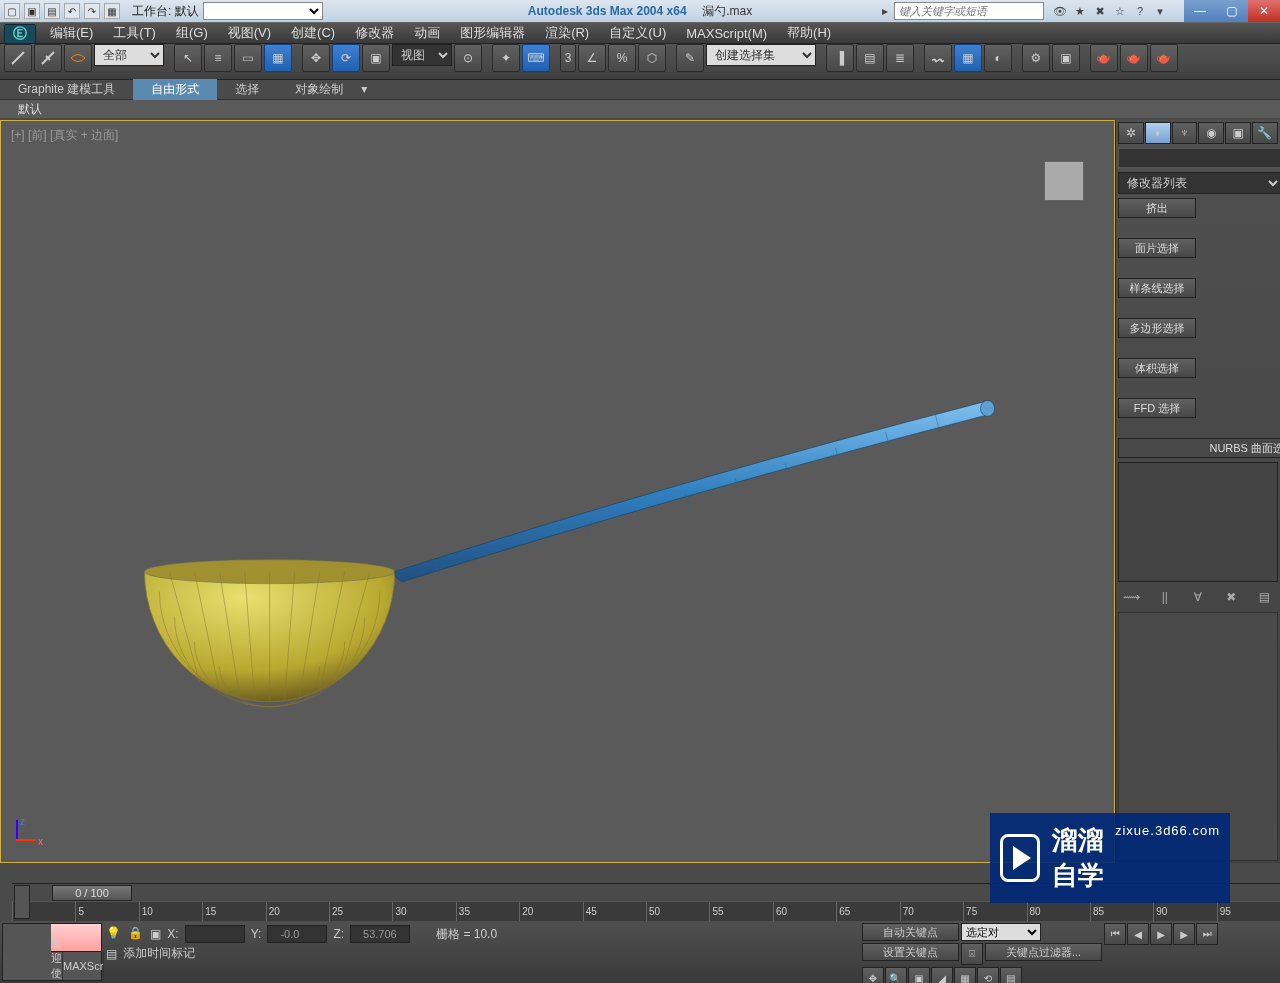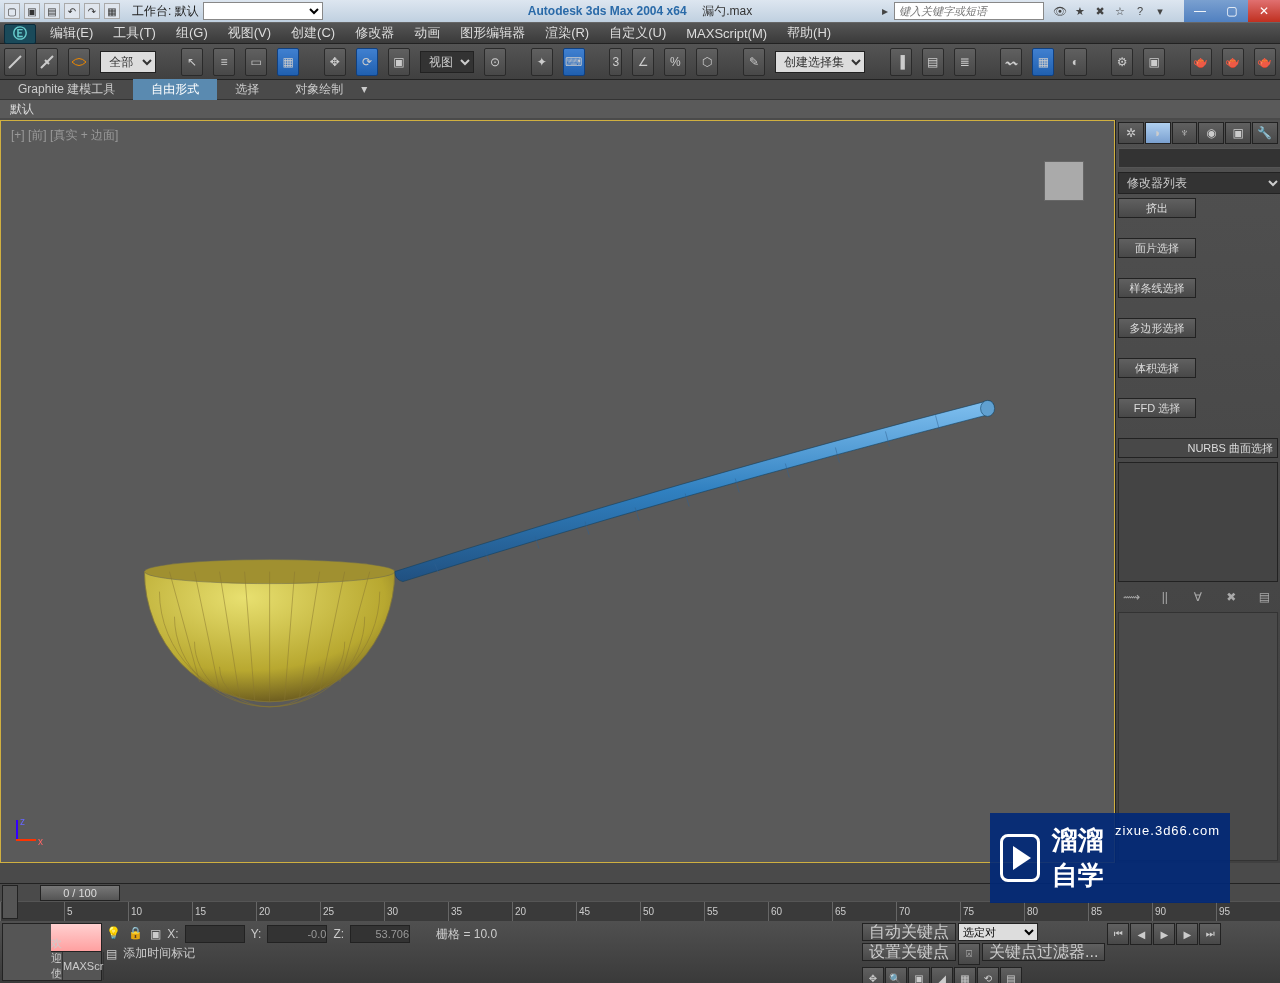--- a/index.html
+++ b/index.html
@@ -23,82 +23,82 @@
 .win-close { background: linear-gradient(#e07070, #c03020); color:#fff;}
 .help-icons { display:flex; gap:4px; margin:0 6px; }
 .help-icons span { width:16px; height:16px; display:flex; align-items:center; justify-content:center; font-size:11px; color:#444;}
 
 
 .menubar { height: 22px; background: linear-gradient(#555, #3a3a3a); display: flex; align-items: center; padding-left: 40px; gap: 0; border-top:1px solid #666; border-bottom:1px solid #222;}
 .app-logo { position:absolute; left:4px; top:24px; width:32px; height:20px; background:#1a4a5a; border:1px solid #0a2a3a; display:flex; align-items:center; justify-content:center; color:#6cc; font-weight:bold; font-size:14px; border-radius:2px;}
 .menu-item { padding: 3px 10px; color: #ddd; font-size: 13px; cursor:pointer;}
 
 
-.toolbar { height: 36px; background: linear-gradient(#545454, #404040); display: flex; align-items: center; padding: 0 4px; gap: 10px; border-bottom:1px solid #222;}
+.toolbar { height: 36px; background: linear-gradient(#545454, #404040); display: flex; padding: 0 4px; gap: 2px; border-bottom:1px solid #222;}
 .tbtn { width: 28px; height: 28px; background: linear-gradient(#606060, #484848); border: 1px solid #2a2a2a; display:flex; align-items:center; justify-content:center; position:relative; border-radius:2px;}
 .tbtn.active { background: linear-gradient(#4080d0, #2060b0); border-color:#104080;}
 .tsep { width:6px; }
 .tselect { height: 22px; background: #333; border: 1px solid #222; color: #ccc; padding: 0 4px; font-size:12px;}
 .tselect.light { background:#ddd; color:#333;}
 
 
 .ribbon-tabs { height: 20px; background: #4a4a4a; display: flex; align-items: center; border-bottom:1px solid #333;}
 .rtab { padding: 2px 18px; color: #ccc; font-size: 12px; }
 .rtab.active { background: #5a8ab0; color: #fff; }
 .rtab-end { width:20px; height:16px;}
-.ribbon-sub { height: 18px; background: #5a5a5a; display: flex; align-items: center; padding-left:10px; color:#ddd; font-size:12px;}
+.ribbon-sub { height: 18px; background: #5a5a5a; display: flex; align-items: center; padding-left:18px; color:#ddd; font-size:12px;}
 
 
 .main-area { position: absolute; top: 120px; left: 0; right: 0; bottom: 120px; display: flex; }
 .viewport { flex: 1; background: #5a5a5a; border: 1px solid #d0b040; position: relative; overflow:hidden;}
 .viewport-label { position: absolute; top: 6px; left: 10px; color: #aaa; font-size: 12px; }
 .viewport-label .bracket { color:#999; }
 .viewport-cube { position:absolute; top:40px; right:30px; width:40px; height:40px; background:#aaa; border:1px solid #666;}
 .viewport-axis { position:absolute; bottom:20px; left:15px; }
 .axis-z { width:2px; height:20px; background:#30f; display:block;}
 .axis-x { width:20px; height:2px; background:#f30; display:block; position:relative; top:-1px;}
 .axis-label { position:absolute; font-size:10px; color:#ccc;}
 
 
 .cmd-panel { width: 165px; background: linear-gradient(#505050, #404040); border-left: 1px solid #222; display:flex; flex-direction:column;}
 .cmd-tabs { display: flex; height: 26px; padding:2px; gap:1px;}
 .cmd-tab { flex:1; background: linear-gradient(#606060, #484848); border:1px solid #222; display:flex; align-items:center; justify-content:center;}
 .cmd-tab.active { background:linear-gradient(#b0d0f0, #7aa0d0);}
 .cmd-row { display:flex; padding:2px; gap:2px; align-items:center;}
 .cmd-input { flex:1; height:20px; background:#333; border:1px solid #555; color:#ccc; padding:0 4px;}
 .mod-select { width:100%; height:22px; background:#333; border:1px solid #222; color:#ccc; padding:0 4px; margin:2px;}
-.mod-btns { display:flex; flex-wrap:wrap; padding:2px; gap:20px;}
+.mod-btns { display:flex; flex-wrap:wrap; padding:2px; gap:20px;flex-direction:column;}
 .mod-btn { width:78px; height:20px; background:linear-gradient(#606060, #484848); border:1px solid #222; color:#ddd; font-size:11px; display:flex; align-items:center; justify-content:center;}
 .mod-btn.wide { width:182px;padding-left:16px;}
 .stack-box { margin:2px; height:120px; background:#444; border:1px solid #222;}
 .stack-tools { display:flex; padding:4px 2px; gap:6px; justify-content:space-around;}
 .stack-tool { width:18px; height:18px; display:flex; align-items:center; justify-content:center; color:#aaa;}
 .rollout-area { flex:1; background:#4a4a4a; margin:2px; border:1px solid #333;}
 
 
-.timeline { position:absolute; bottom:62px; left:0; right:0; height:38px; background:#404040;}
+.timeline { position:absolute; bottom:62px; left:12px; right:0; height:38px; background:#404040;}
 .time-slider-row { height:18px; display:flex; align-items:center; background:#4a4a4a; border-top:1px solid #222;}
 .slider-handle { width:80px; height:16px; background:linear-gradient(#777, #555); border:1px solid #222; color:#ddd; font-size:11px; display:flex; align-items:center; justify-content:center; margin-left:40px;}
 .time-ruler { height:20px; background:#3a3a3a; display:flex; border-top:1px solid #555;}
 .ruler-seg { flex:1; border-left:1px solid #666; color:#ccc; font-size:10px; padding-left:2px; display:flex; align-items:center;}
 .track-toggle { width:16px; height:34px; background:#555; border:1px solid #222; position:absolute; left:2px; top:2px;}
 
 
 .statusbar { position:absolute; bottom:0; left:0; right:0; height:62px; background:linear-gradient(#505050,#3a3a3a); display:flex;}
 .status-left { width:100px; background:#555; border:1px solid #222; margin:2px;padding-left:48px;}
 .status-left-top { height:28px; background:linear-gradient(#ffd0d0,#ffa0a0); border-bottom:1px solid #222;}
 .status-left-bot { height:28px; display:flex;}
 .status-left-bot div { flex:1; display:flex; align-items:center; justify-content:center; font-size:11px; color:#ccc; border-right:1px solid #333;}
 .status-mid { flex:1; display:flex; flex-direction:column; padding:4px 2px; gap:2px;}
 .status-line { display:flex; align-items:center; gap:6px; font-size:12px; color:#ccc;}
-.coord-input { width:60px; height:18px; background:#333; border:1px solid #222; color:#999; padding:0 0; font-size:11px;text-align:right;}
+.coord-input { width:60px; height:18px; background:#333; border:1px solid #222; color:#999; padding:0 12px; font-size:11px;}
 .status-lock { width:16px; height:16px; color:#ffc040;}
 .status-right { display:flex; align-items:flex-start; padding:2px; gap:2px; flex-wrap:wrap; width:420px;}
 .play-btn { width:22px; height:22px; background:linear-gradient(#606060,#484848); border:1px solid #222; display:flex; align-items:center; justify-content:center; color:#ccc; font-size:10px;}
-.autokey-btn { height:18px; padding:0 6px; background:linear-gradient(#606060,#484848); border:1px solid #222; color:#ccc; font-size:16px; display:flex; align-items:center;}
+.autokey-btn { height:18px; padding:0 20px; background:linear-gradient(#606060,#484848); border:1px solid #222; color:#ccc; font-size:11px; display:flex; align-items:center;}
 .key-select { width:80px; height:18px; background:#ddd; border:1px solid #222; font-size:11px;}
 .nav-btns { display:flex; gap:1px;}
 
 
 .watermark { position:absolute; right:50px; bottom:80px; width:240px; height:90px; background:rgba(0,40,120,0.9); display:flex; align-items:center; justify-content:center; gap:12px; padding:10px;}
 .wm-icon { width:48px; height:48px; border:3px solid #fff; border-radius:8px; display:flex; align-items:center; justify-content:center;}
 .wm-play { width:0; height:0; border-left:18px solid #fff; border-top:12px solid transparent; border-bottom:12px solid transparent; margin-left:4px;}
 .wm-text { color:#fff; display:flex; }
 .wm-main { font-size:26px; font-weight:bold;}
 .wm-sub { font-size:13px; letter-spacing:1px;}

